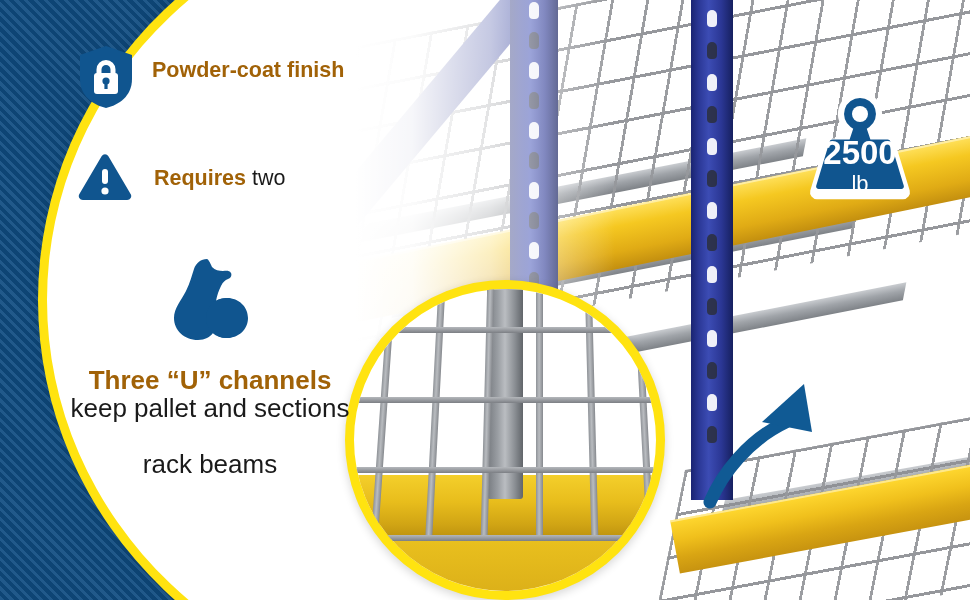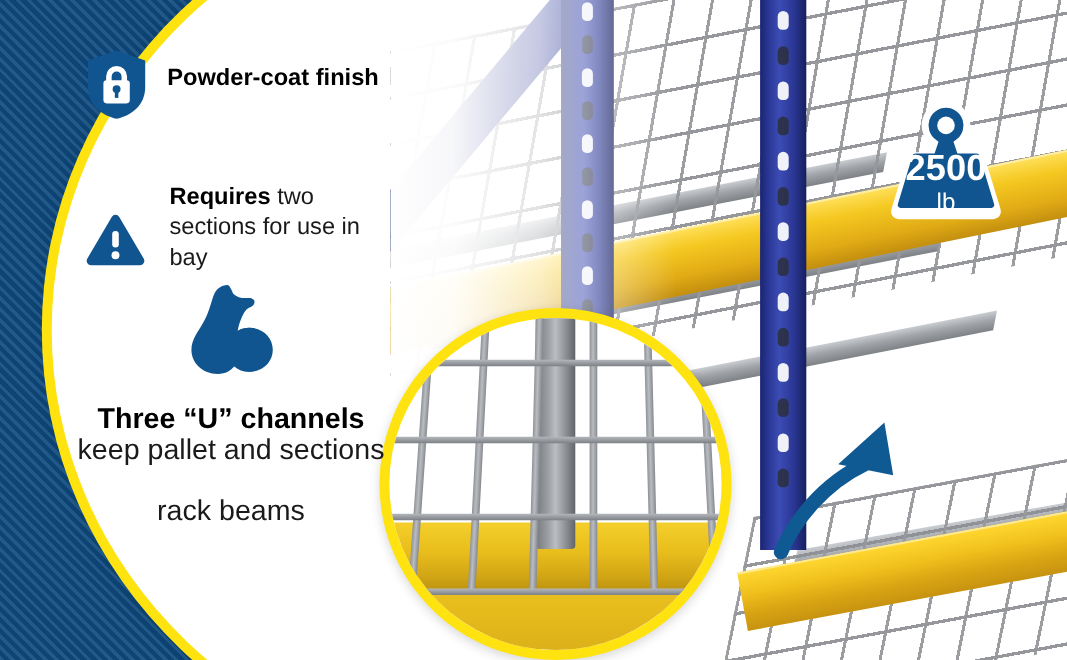--- a/index.html
+++ b/index.html
@@ -209,26 +209,26 @@
     align-items: flex-start;
   }
   .feature-icon { flex: 0 0 auto; }
   .feature-text {
     font-size: 21.5px;
     line-height: 28px;
     color: #1a1a1a;
   }
   .feature-text .hl {
     font-weight: bold;
-    color: #000000;
+    color: #a16207;
   }
 
   #row-powder { left: 78px; top: 44px; }
   #row-powder .feature-text { margin-left: 18px; padding-top: 12px; }
-  #row-requires { left: 78px; top: 152px; align-items: flex-end; }
+  #row-requires { left: 78px; top: 152px; }
   #row-requires .feature-text { margin-left: 22px; padding-top: 12px; }
 
   #block-channels {
     position: absolute;
     left: 60px; top: 256px;
     width: 300px;
     text-align: center;
   }
   #block-channels .bicep { display: block; margin: 0 auto 24px auto; }
   #block-channels .feature-text { font-size: 26px; line-height: 28px; }
@@ -368,21 +368,20 @@
     <div class="feature-row" id="row-requires">
       <span class="feature-icon">
         <svg width="54" height="50" viewBox="0 0 54 50">
           <path d="M23.6 4.2 a4 4 0 0 1 6.8 0 L52.6 42 a4 4 0 0 1 -3.4 6.1 H4.8 A4 4 0 0 1 1.4 42 Z" fill="#10558f"></path>
           <rect x="24" y="17" width="6" height="15" rx="3" fill="#ffffff"></rect>
           <circle cx="27" cy="39" r="3.6" fill="#ffffff"></circle>
         </svg>
       </span>
       <span class="feature-text">
         <span class="hl">Requires</span><span> two</span><br>
-        <span>sections for use in bay</span>
       </span>
     </div>
 
     <div id="block-channels">
       <svg class="bicep" width="78" height="86" viewBox="0 0 78 86">
         <path d="M36 3 c-6 0 -11 4 -13 10 c-2 6 -4 14 -8 22 c-5 10 -12 17 -12 27
                  c0 12 10 22 24 22 c7 0 12 -3 15 -7 c4 3 9 5 14 5 c12 0 21 -9 21 -20
                  c0 -11 -9 -20 -21 -20 c-4 0 -8 1 -11 3 c1 -6 3 -11 5 -15 c2 -4 4 -6 7 -7
                  c3 -1 4 -4 3 -6 c-2 -3 -5 -2 -8 -2 c-4 0 -8 -1 -11 -4 c-2 -5 -4 -8 -5 -8 Z" fill="#10558f"></path>
         <circle cx="55" cy="62" r="20" fill="#10558f"></circle>

